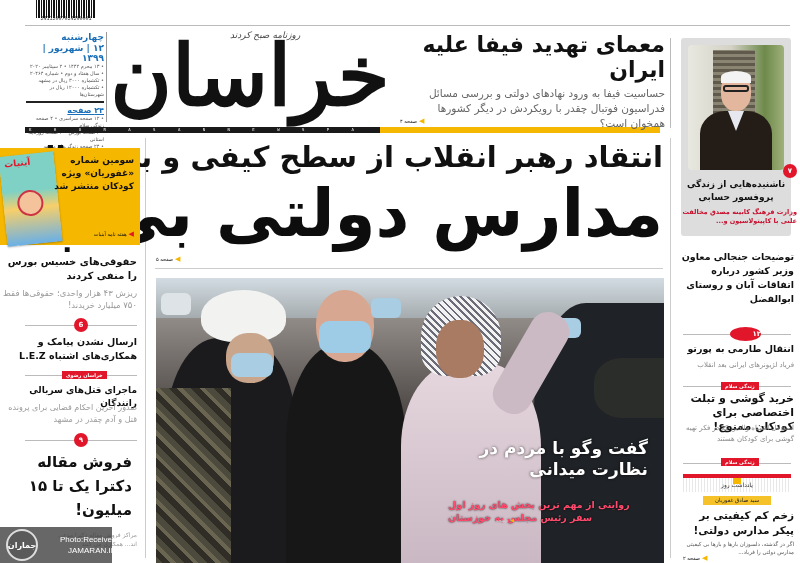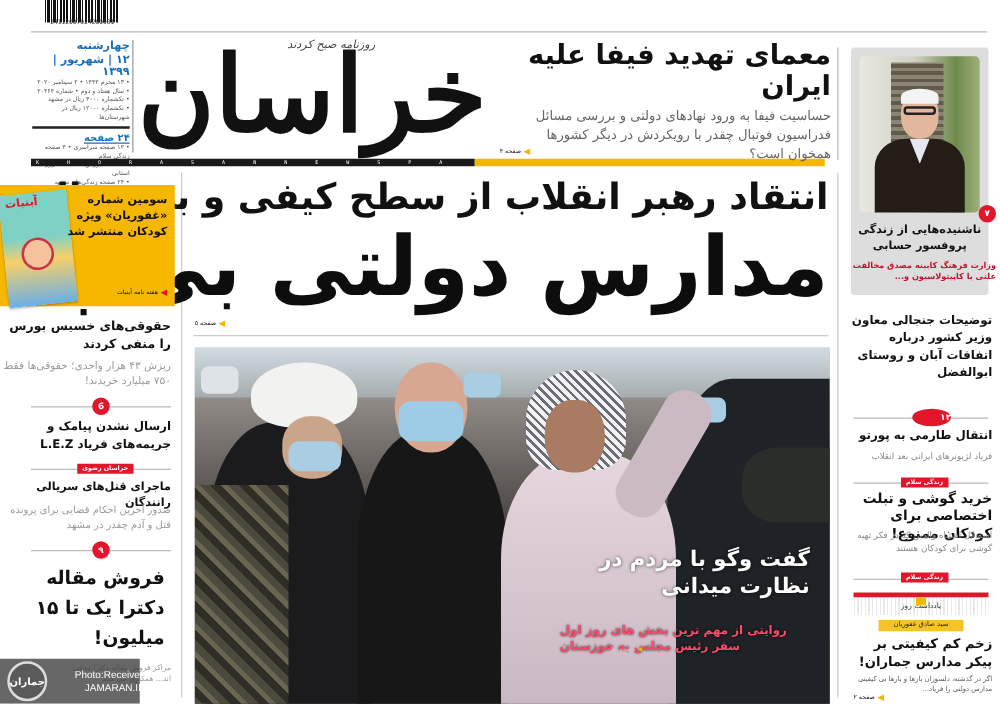--- a/index.html
+++ b/index.html
@@ -210,21 +210,21 @@
 
 <div class="abs r-headline" style="top:392px;font-size:11px;line-height:14px;">خرید گوشی و تبلت اختصاصی برای کودکان ممنوع!</div>
 <div class="abs r-lead" style="top:423px;font-size:7px;line-height:11px;">استدلال اشتباه والدین که در فکر تهیه گوشی برای کودکان هستند</div>
 <div class="abs r-rule" style="top:463px;"></div>
 <span class="r-tag" style="left:721px;top:458px;">زندگی سلام</span>
 
 <div class="abs yad-red"></div>
 <div class="abs yad-box">یادداشت روز</div>
 <div class="abs yad-yellow-notch"></div>
 <div class="abs author-tag">سید صادق غفوریان</div>
-<div class="abs r-headline" style="top:508px;font-size:10.5px;line-height:15px;">زخم کم کیفیتی بر پیکر مدارس جماران!</div>
+<div class="abs r-headline" style="top:508px;font-size:10.5px;line-height:15px;">زخم کم کیفیتی بر پیکر مدارس دولتی!</div>
 <div class="abs r-lead" style="top:540px;font-size:5.5px;line-height:8px;color:#555;">اگر در گذشته، دلسوزان بارها و بارها بی کیفیتی مدارس دولتی را فریاد...</div>
 <div class="abs page-ref" style="left:683px;top:554px;">
   <span class="chev">◀</span>
   <span>صفحه ۲</span>
 </div>
 
 <div class="abs promo">
   <div class="promo-cover">
     <span class="cv-title">آبنبات</span>
     <span class="cv-face"></span>
@@ -234,21 +234,21 @@
     <span class="chev">◀</span>
     <span>هفته نامه آبنبات</span>
   </div>
 </div>
 
 <div class="abs l-headline" style="top:255px;font-size:10px;line-height:14px;">حقوقی‌های خسیس بورس را منفی کردند</div>
 <div class="abs l-lead" style="top:287px;font-size:8.5px;line-height:12px;">ریزش ۴۳ هزار واحدی؛ حقوقی‌ها فقط ۷۵۰ میلیارد خریدند!</div>
 <div class="abs l-rule" style="top:325px;"></div>
 <div class="abs badge-red" style="left:74px;top:318px;">6</div>
 
-<div class="abs l-headline" style="top:335px;font-size:9.5px;line-height:14px;">ارسال نشدن پیامک و جریمه‌های فریاد L.E.Z</div>
+<div class="abs l-headline" style="top:335px;font-size:9.5px;line-height:14px;">ارسال نشدن پیامک و همکاری‌های اشتباه L.E.Z</div>
 <div class="abs l-rule" style="top:375px;"></div>
 <span class="r-tag" style="left:62px;top:371px;">خراسان رضوی</span>
 
 <div class="abs l-headline" style="top:384px;font-size:9px;line-height:13px;">ماجرای قتل‌های سریالی رانندگان</div>
 <div class="abs l-lead" style="top:402px;font-size:8px;line-height:12px;">صدور آخرین احکام قضایی برای پرونده قتل و آدم چقدر در مشهد</div>
 <div class="abs l-rule" style="top:440px;"></div>
 <div class="abs badge-red" style="left:74px;top:433px;">۹</div>
 
 <div class="abs l-headline" style="top:450px;font-size:15px;line-height:24px;width:130px;">فروش مقاله دکترا یک تا ۱۵ میلیون!</div>
 <div class="abs l-lead" style="top:530px;font-size:6px;line-height:9px;left:50px;width:87px;">مراکز فروش مقاله دکترا مدعی اند... همکاری می کنند</div>

